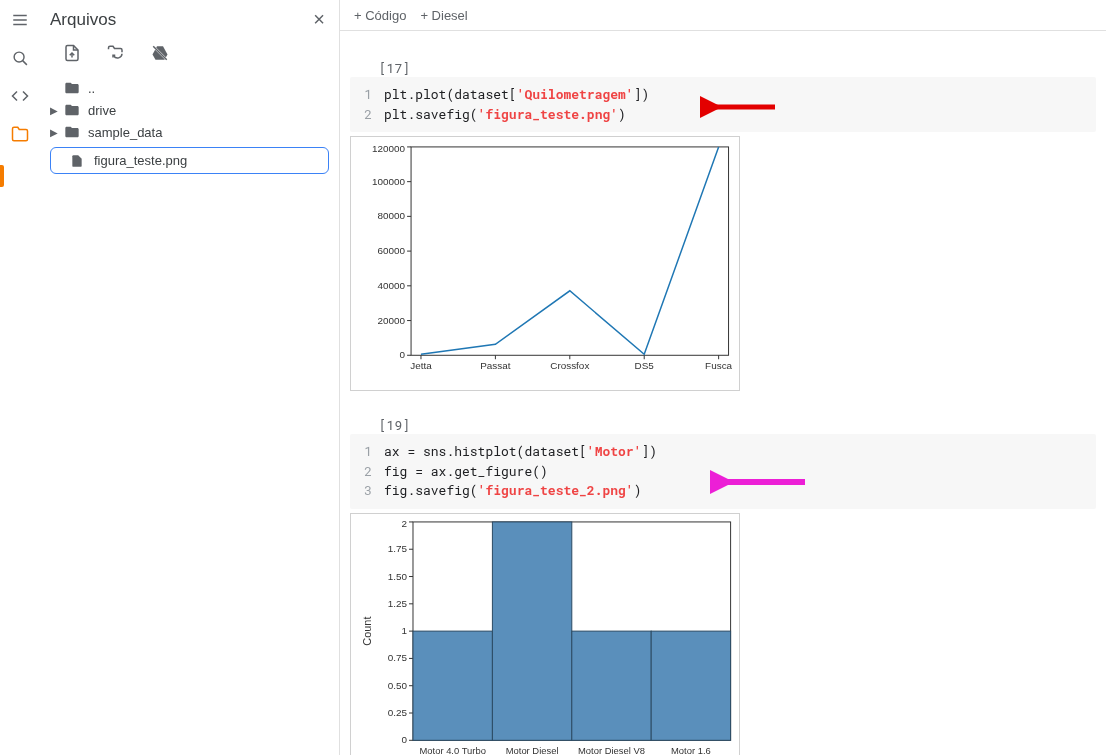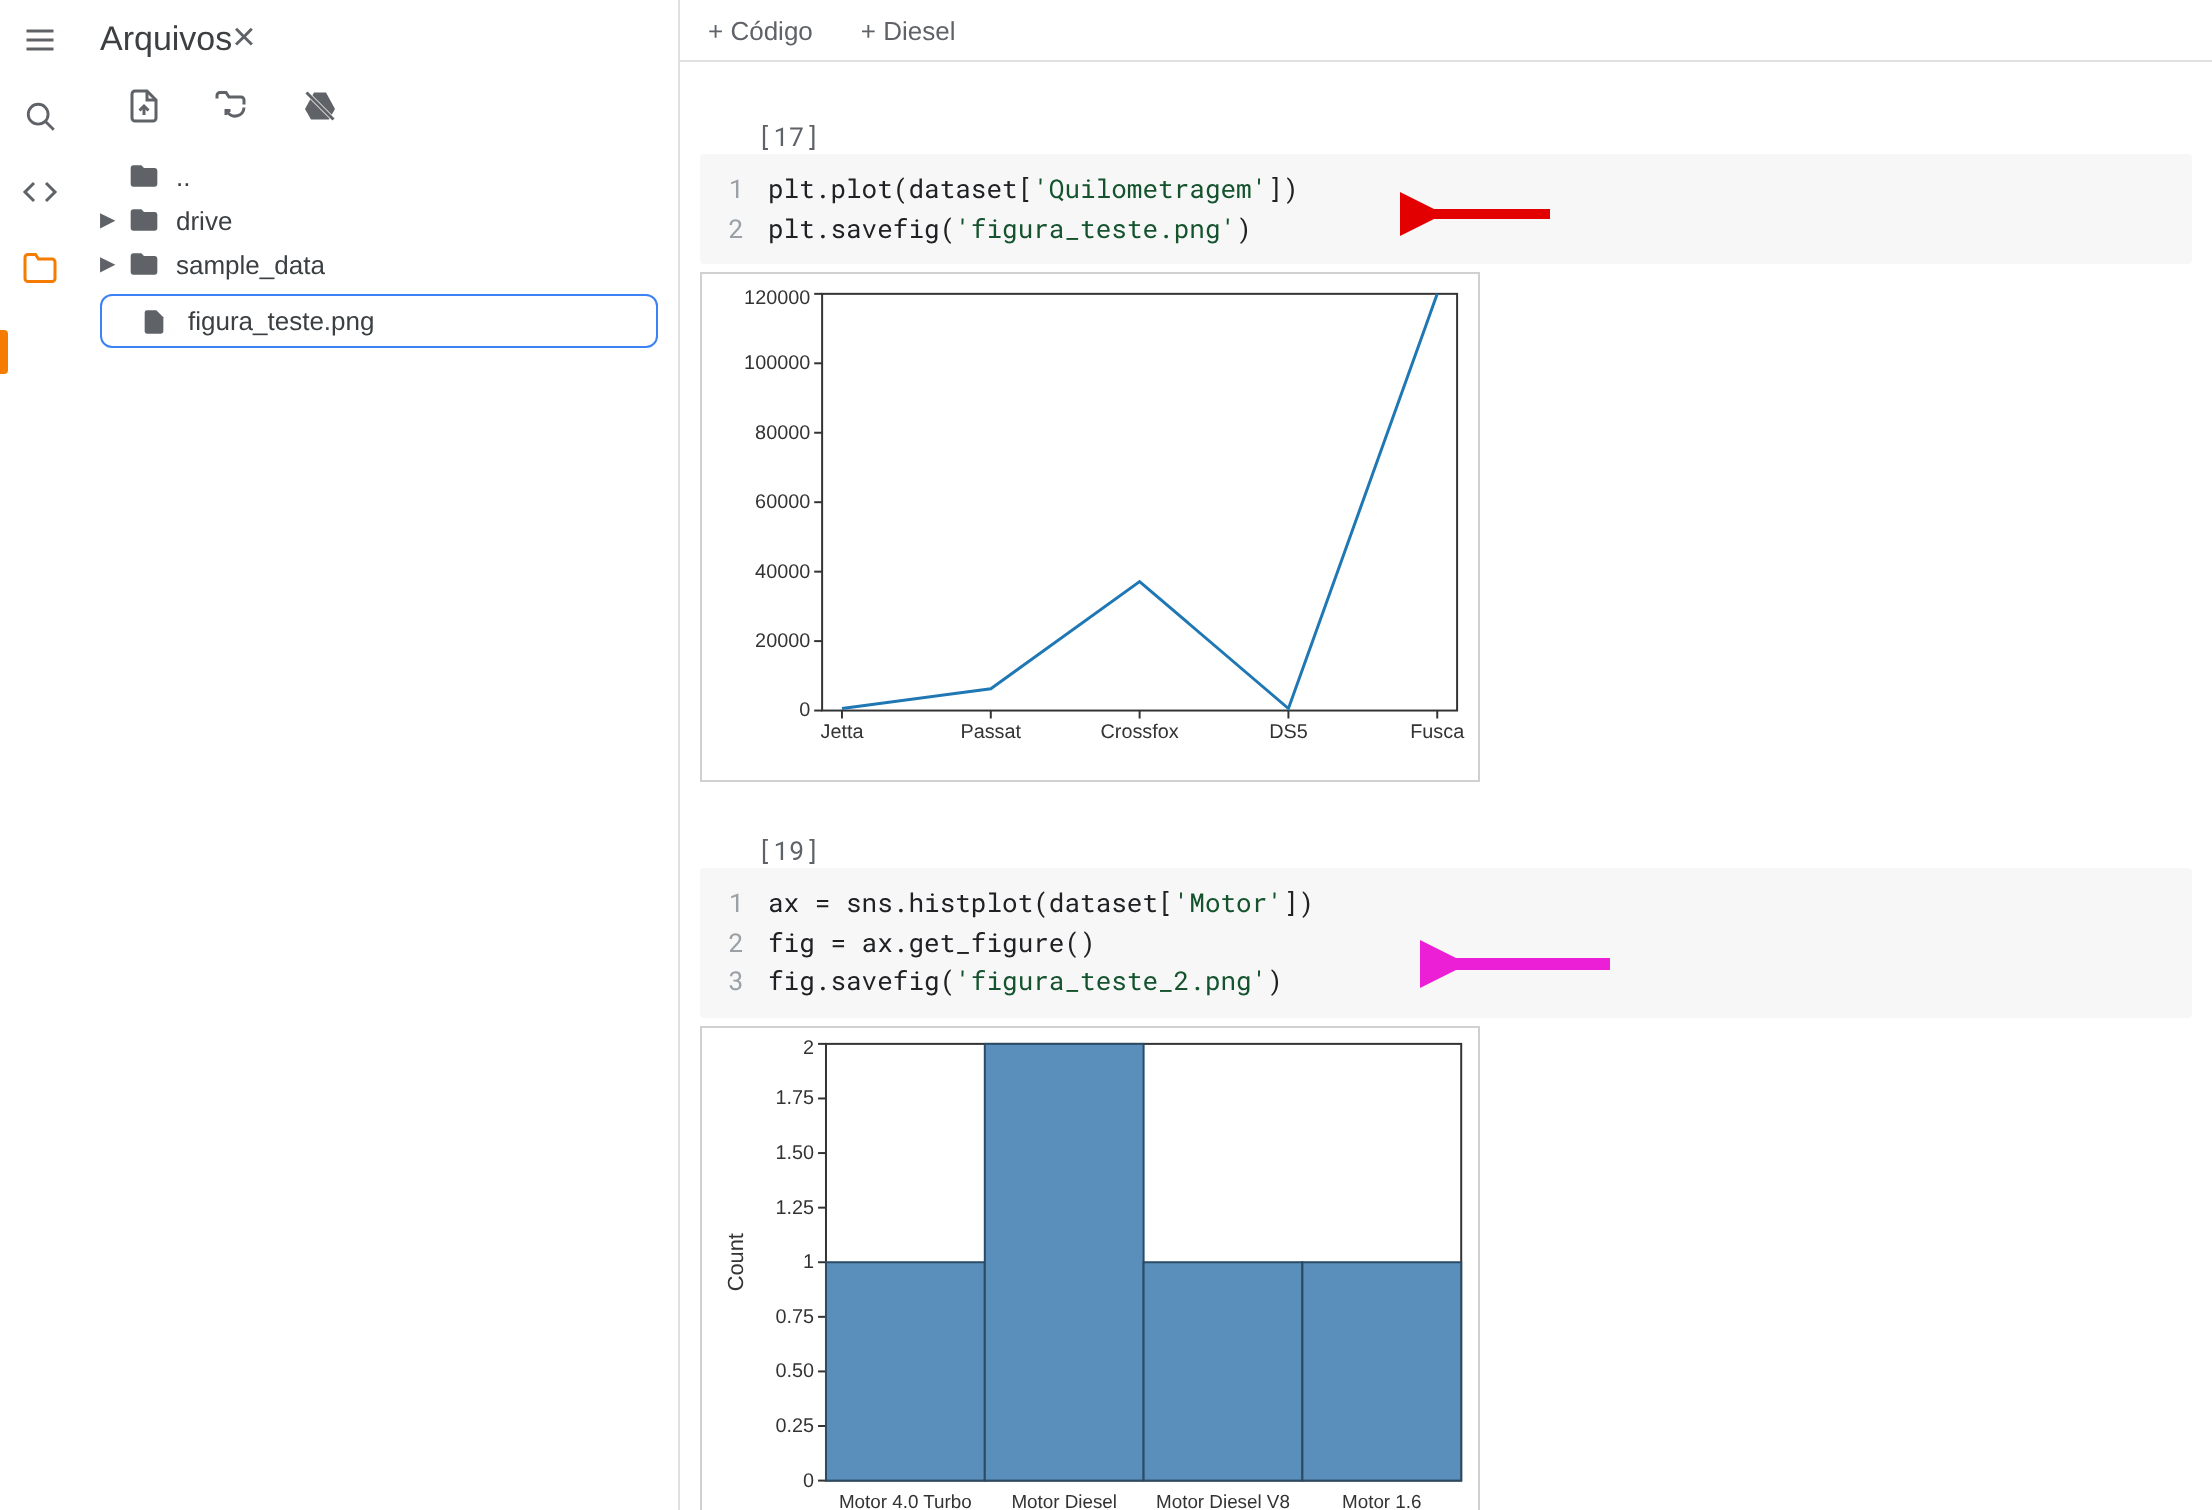--- a/index.html
+++ b/index.html
@@ -4,44 +4,44 @@
 <style>
 * { box-sizing: border-box; margin: 0; padding: 0; }
 body { font-family: Arial, sans-serif; font-size: 13px; color: #3c4043; background: #fff; width: 1106px; height: 755px; overflow: hidden; display: flex; }
 
 .left-rail { width: 40px; display: flex; flex-direction: column; align-items: center; padding-top: 10px; gap: 18px; }
 .left-rail .ic { width: 20px; height: 20px; display: flex; align-items: center; justify-content: center; color: #5f6368; cursor: pointer; }
 .left-rail .active-ind { width: 4px; height: 22px; background: #f57c00; position: absolute; left: 0; top: 165px; border-radius: 0 2px 2px 0; }
 .folder-active { color: #f57c00 !important; }
 
 .file-panel { width: 300px; border-right: 1px solid #e0e0e0; padding: 8px 0; display: flex; flex-direction: column; }
-.file-header { display: flex; align-items: center; justify-content: flex-start; padding: 0 14px 12px 10px; }
+.file-header { display: flex; align-items: center; justify-content: space-between; padding: 0 14px 12px 10px; }
 .file-header h2 { font-size: 17px; font-weight: 500; color: #3c4043; }
 .file-header .close { font-size: 20px; color: #5f6368; cursor: pointer; }
 .file-toolbar { display: flex; gap: 24px; padding: 0 0 14px 22px; color: #5f6368; }
 .file-toolbar .tb { width: 20px; height: 20px; cursor: pointer; display:flex; align-items:center; justify-content:center; }
 .tree { padding: 0 10px; }
 .tree-row { display: flex; align-items: center; padding: 3px 0; cursor: pointer; color: #3c4043; font-size: 13px; }
 .tree-row .arrow { width: 14px; font-size: 10px; color: #5f6368; }
 .tree-row .rico { width: 18px; margin-right: 6px; color: #5f6368; display:flex; align-items:center;}
 .highlight-box { border: 1px solid #3b82f6; border-radius: 6px; padding: 2px 5px; margin-top: 4px; }
 
 .main { flex: 1; display: flex; flex-direction: column; overflow: hidden; }
-.main-toolbar { height: 34px; border-bottom: 1px solid #e0e0e0; display: flex; align-items: center; padding-left: 14px; gap: 24px; color: #5f6368; font-size: 13px; }
+.main-toolbar { height: 34px; border-bottom: 1px solid #e0e0e0; display: flex; align-items: center; padding-left: 14px; gap: 14px; color: #5f6368; font-size: 13px; }
 .main-toolbar .tbtn { cursor: pointer; }
 .cells { padding: 20px 10px; overflow: auto; }
 
 .cell { display: flex; margin-bottom: 14px; flex-direction: column; }
 .cell-gutter { width: 72px; text-align: right; padding-right: 12px; color: #5f6368; font-family: 'Roboto Mono', monospace; font-size: 13px; padding-top: 8px;}
 .cell-body { flex: 1; }
 .code-block { background: #f7f7f7; padding: 8px 10px; border-radius: 2px; font-family: 'Roboto Mono', 'Courier New', monospace; font-size: 13px; line-height: 1.5; position: relative; }
 .code-line { white-space: pre; display: flex; }
 .lineno { color: #9aa0a6; width: 24px; text-align: right; padding-right: 12px; user-select: none; }
 .tok-fn { color: #202124; }
-.tok-str { color: #14532d; }
+.tok-str { color: #ef4444; font-weight: bold; }
 
 .output { margin-top: 4px; padding-left: 0; position: relative; }
 .chart-box { border: 1px solid #d0d0d0; background: #fff; display: inline-block; }
 
 .arrow-red { position: absolute; }
 .arrow-mag { position: absolute; }
 
 svg text { font-family: Arial, sans-serif; }
 </style>
 </head>

